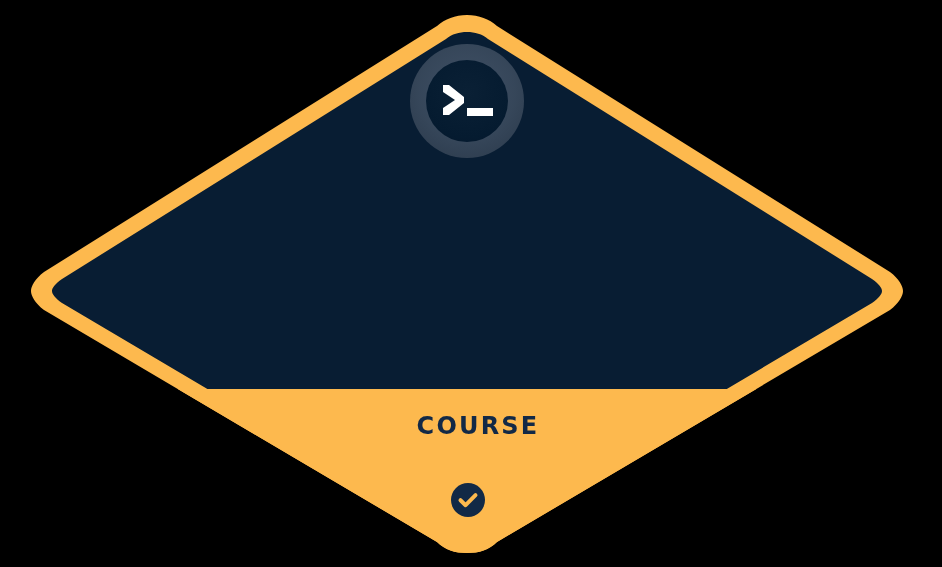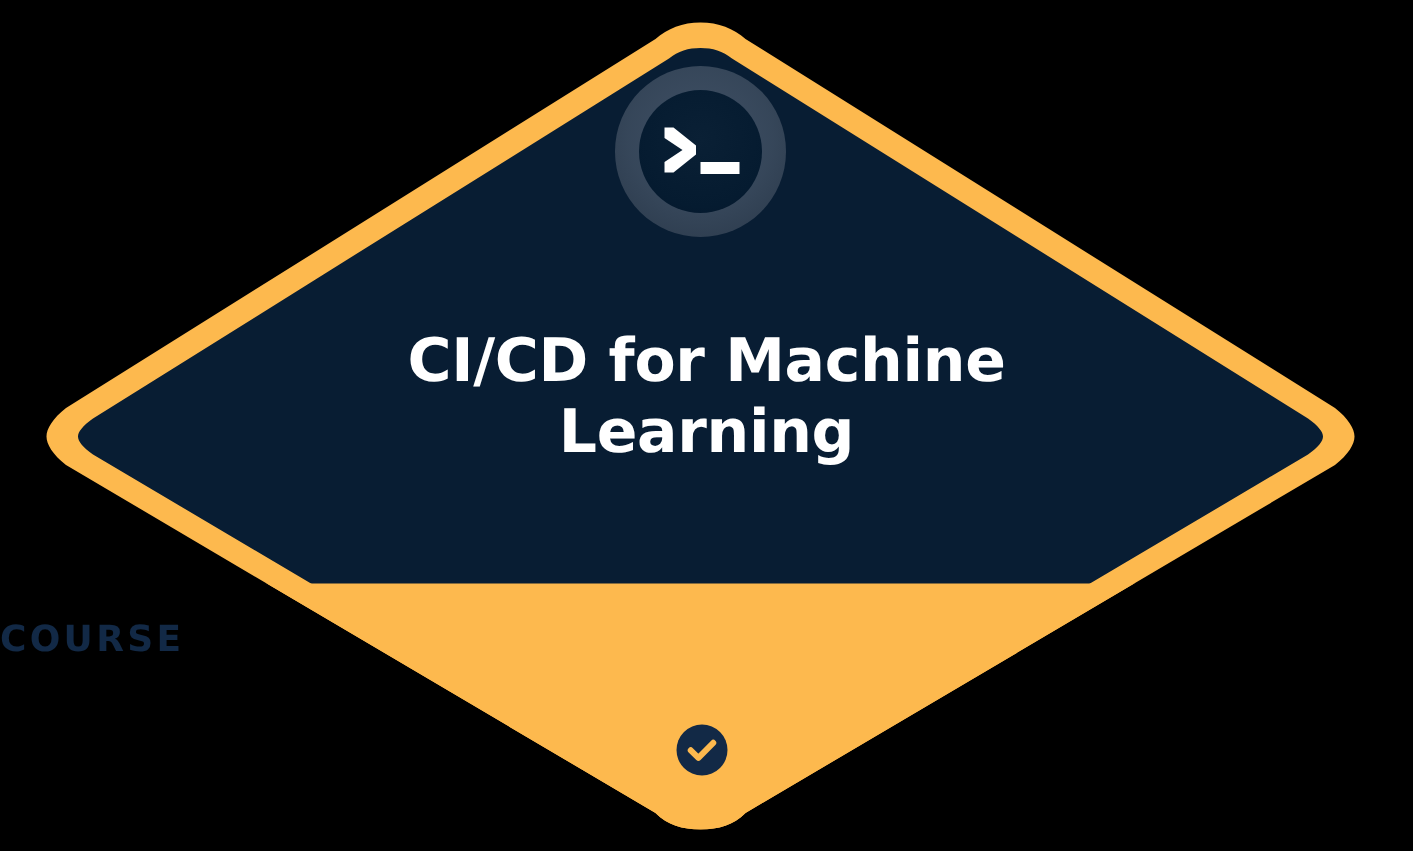--- a/index.html
+++ b/index.html
@@ -91,27 +91,28 @@
   #title-line-1, #title-line-2 {
     display: block;
   }
 
   
   #footer-block {
     position: absolute;
     left: 0;
     top: 408px;
     width: 876px;
-    text-align: left;
+    text-align: center;
     color: #122946;
     font-size: 24px;
     font-weight: bold;
     line-height: 36px;
     letter-spacing: 2.2px;
     font-family: "DejaVu Sans", "Liberation Sans", sans-serif;
+    padding-left: 40px;
   }
   #footer-line-1, #footer-line-2 {
     display: block;
   }
 
   #check-badge {
     position: absolute;
     left: 450px;
     top: 482px;
     width: 36px;
@@ -177,24 +178,20 @@
 
     <div id="emblem">
       <div class="ring-outer"></div>
       <div class="ring-inner"></div>
       <svg class="term-glyph" viewBox="0 0 60 48">
         <path d="M 6 8 L 12 8 L 27 20 L 27 26 L 12 38 L 6 38 L 6 31 L 18 23 L 6 15 Z" fill="#ffffff"></path>
         <rect x="30" y="31" width="26" height="8" fill="#ffffff"></rect>
       </svg>
     </div>
 
-    <div id="title-block">
-      <span id="title-line-1">CI/CD for Machine</span>
-      <span id="title-line-2">Learning</span>
-    </div>
 
     <div id="footer-block">
       <span id="footer-line-1">COURSE</span>
     </div>
 
     <svg id="check-badge" viewBox="0 0 36 36">
       <circle cx="18" cy="18" r="17" fill="#122946"></circle>
       <path d="M 10.5 18.2 L 15.6 23.2 L 25.5 13.2" fill="none" stroke="#fdb94e" stroke-width="4" stroke-linecap="round" stroke-linejoin="round"></path>
     </svg>
 

